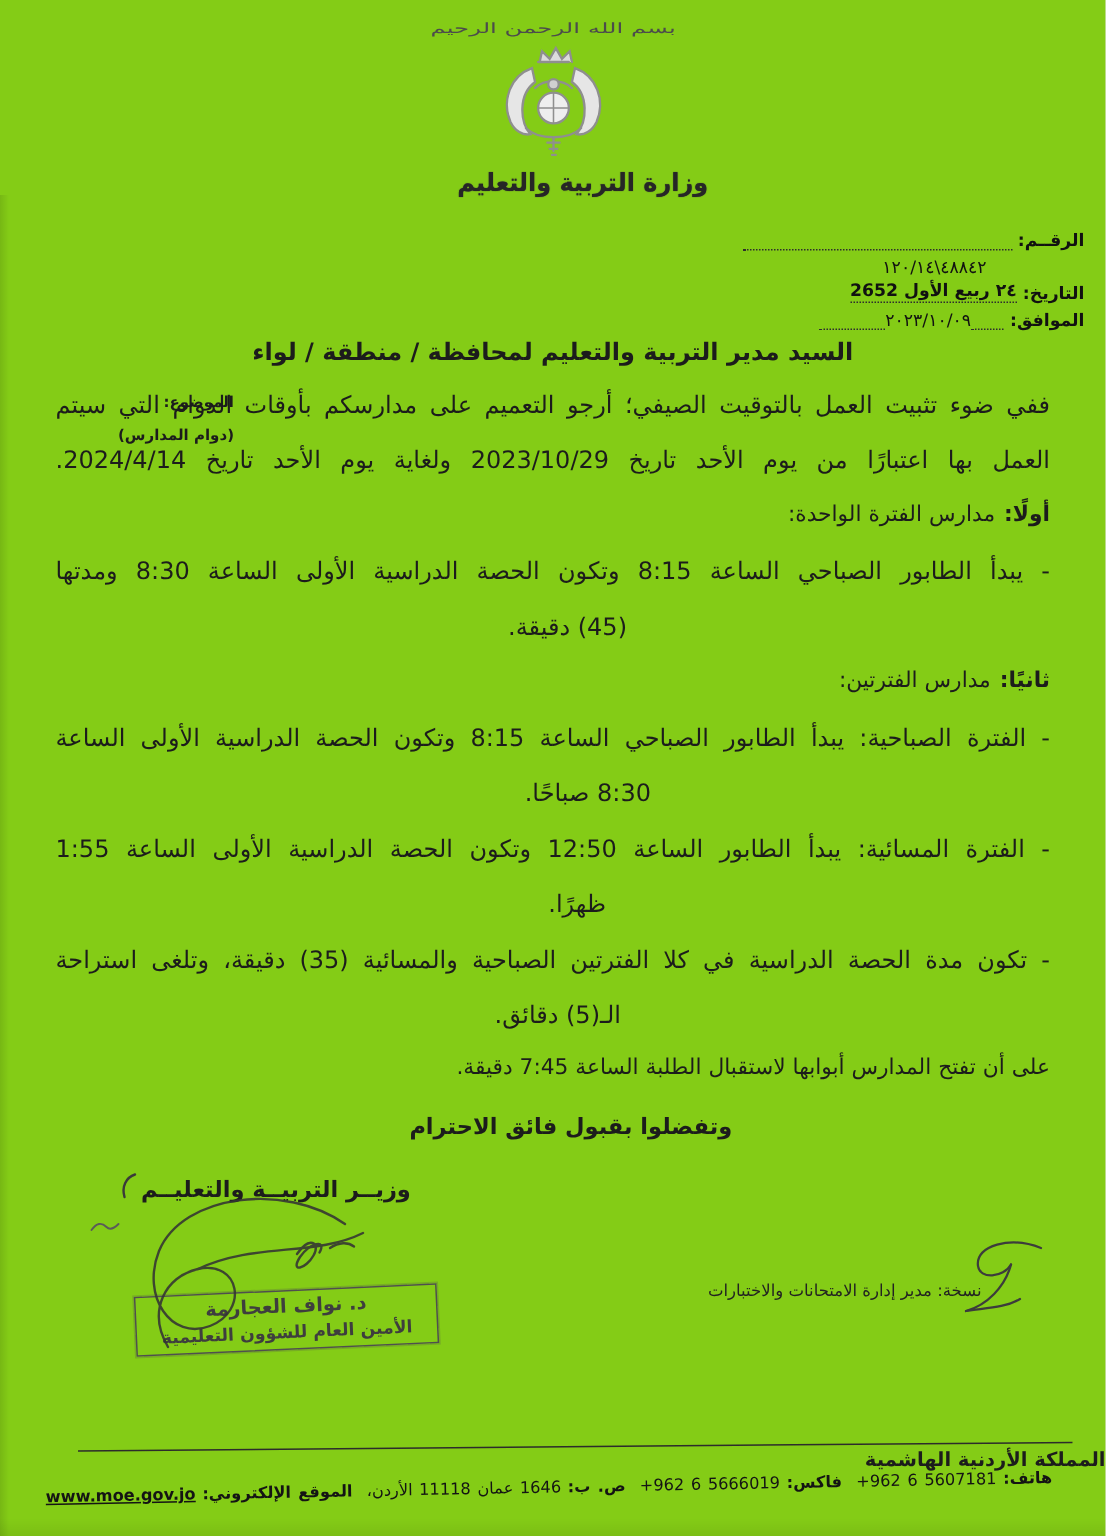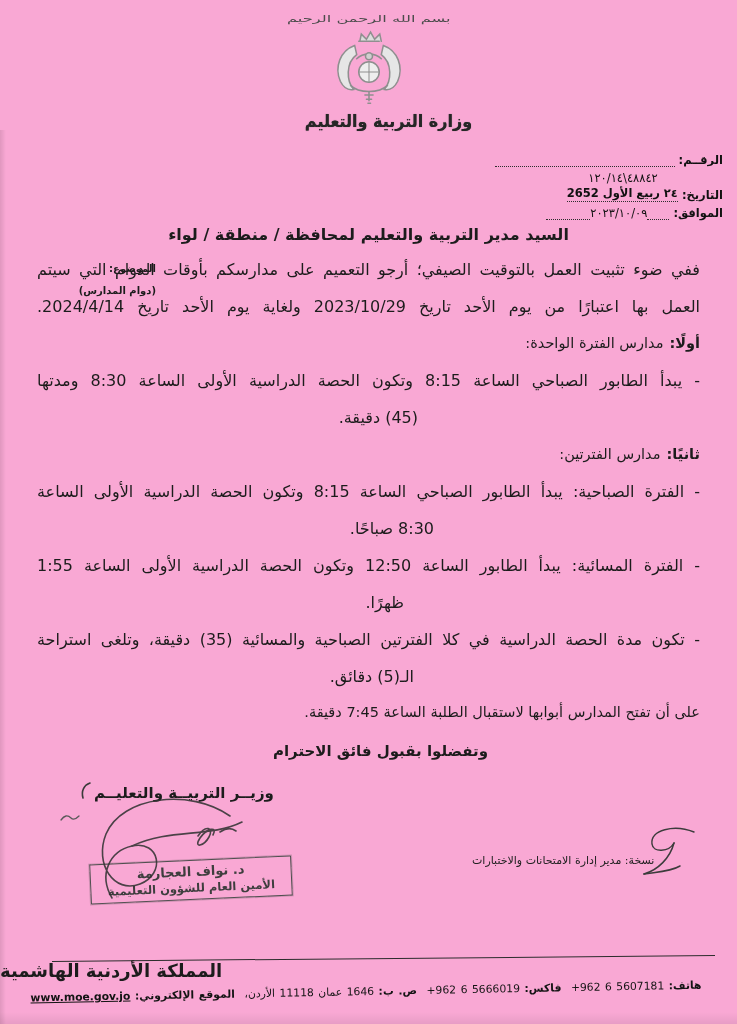--- a/index.html
+++ b/index.html
@@ -1,18 +1,18 @@
 <!DOCTYPE html>
 <html dir="rtl" lang="ar"><head>
 <meta charset="utf-8">
 <style>
   html,body{margin:0;padding:0;background:#e9e9e7;}
   .page{
     position:relative; width:737px; height:1024px; margin:0 auto;
-    background:#f9a8d4; color:#1c1c1c; overflow:hidden;
+    background:#84cc16; color:#1c1c1c; overflow:hidden;
     font-family:"DejaVu Sans", sans-serif; direction:rtl; box-sizing:border-box;
   }
   
   .scan-left{position:absolute;left:0;top:130px;bottom:0;width:6px;
     background:linear-gradient(to right, rgba(0,0,0,.10), rgba(0,0,0,0));}
   .scan-bottom{position:absolute;bottom:0;left:0;right:0;height:12px;
     background:linear-gradient(to bottom, rgba(0,0,0,0), rgba(0,0,0,.07));}
   
   .letterhead{padding-top:7px;text-align:center;}
   .basmala{display:inline-block;font-size:10.5px;color:#4c4c4c;
@@ -56,21 +56,21 @@
     border:1.5px solid #4f4f4f;box-shadow:0 0 0 1px rgba(80,80,80,.25);
     transform:rotate(-2.6deg);text-align:center;color:#3e3e3e;padding:3px 4px 4px 4px;}
   .stamp-name{font-size:13px;font-weight:bold;letter-spacing:.5px;}
   .stamp-title{font-size:11.5px;font-weight:bold;margin-top:2px;}
   .copy-note{position:absolute;top:90px;left:472px;font-size:11px;white-space:nowrap;color:#222;}
   .pen-check{position:absolute;top:58px;left:636px;}
   
   .footer{position:absolute;left:0;right:0;bottom:26px;}
   .footer-divider{border:0;border-top:1.4px solid #2c2c2c;margin:0 22px 0 52px;
     transform:rotate(-.5deg);}
-  .kingdom{text-align:left;font-size:18px;font-weight:bold;margin-top:1px;}
+  .kingdom{text-align:right;font-size:13px;font-weight:bold;margin-top:1px;}
   .contact{text-align:center;font-size:10.8px;margin-top:4px;transform:rotate(-1.1deg);
     word-spacing:1px;color:#141414;}
   .contact .lbl{font-weight:bold;margin-right:5px;}
   .website{font-weight:bold;text-decoration:underline;}
   .ltr{direction:ltr;unicode-bidi:isolate;display:inline-block;}
 </style>
 </head>
 <body>
 
 <div class="page">

